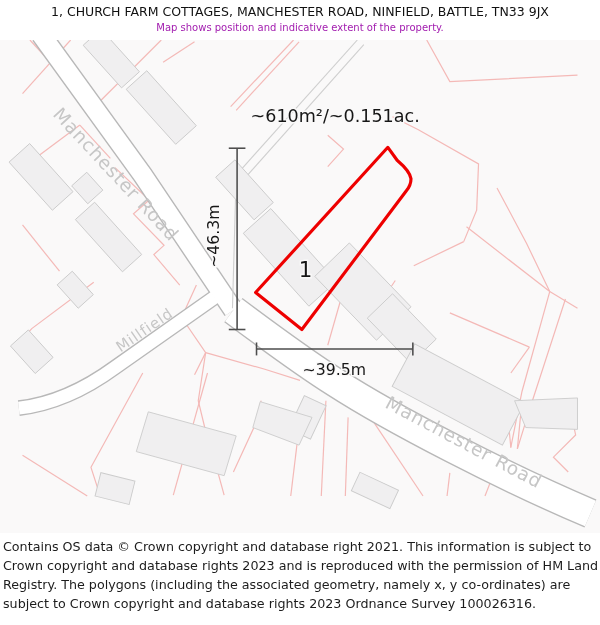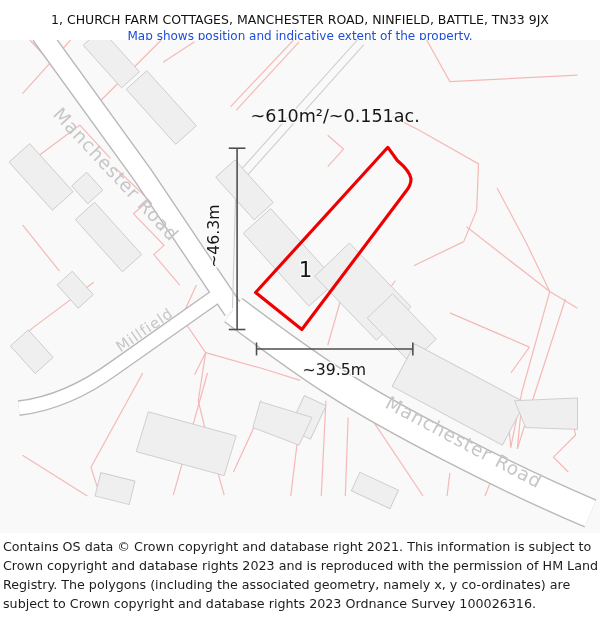--- a/index.html
+++ b/index.html
@@ -1,20 +1,20 @@
 <!DOCTYPE html>
 <html><head>
 <meta charset="utf-8">
 <style>
   html,body{margin:0;padding:0;background:#fff;}
   #page{position:relative;width:600px;height:625px;background:#fff;overflow:hidden;
         font-family:"DejaVu Sans","Liberation Sans",sans-serif;}
-  #header{position:absolute;top:8px;left:0;width:600px;height:40px;background:#fff;text-align:center;}
+  #header{position:absolute;top:0;left:0;width:600px;height:40px;background:#fff;text-align:center;}
   #header .l1{font-size:12.5px;color:#111;margin-top:4px;line-height:16px;}
-  #header .l2{font-size:12px;color:#1d4ed8;line-height:16px;text-decoration:underline;}
+  #header .l2{font-size:10px;color:#a21caf;line-height:16px;}
   #mapwrap{position:absolute;top:40px;left:0;width:600px;height:493px;background:#faf9f9;}
   #footer{position:absolute;top:534px;left:0;width:596px;height:91px;background:#fff;
           font-size:12.7px;line-height:19px;color:#1c1c1c;padding-left:3px;padding-top:3px;}
   svg text{font-family:"DejaVu Sans","Liberation Sans",sans-serif;}
   .roadlbl{fill:#c6c6c6;letter-spacing:1px;}
   .anno{fill:#161616;paint-order:stroke;stroke:#faf9f9;stroke-width:3px;}
   .pink{stroke:#f4b9b7;stroke-width:1.3;fill:none;}
   .gline{stroke:#cfcfcf;stroke-width:1.2;fill:none;}
   .bld{fill:#f0eff0;stroke:#cccccc;stroke-width:1;}
   .dim{stroke:#4d4d4d;stroke-width:1.7;fill:none;}

